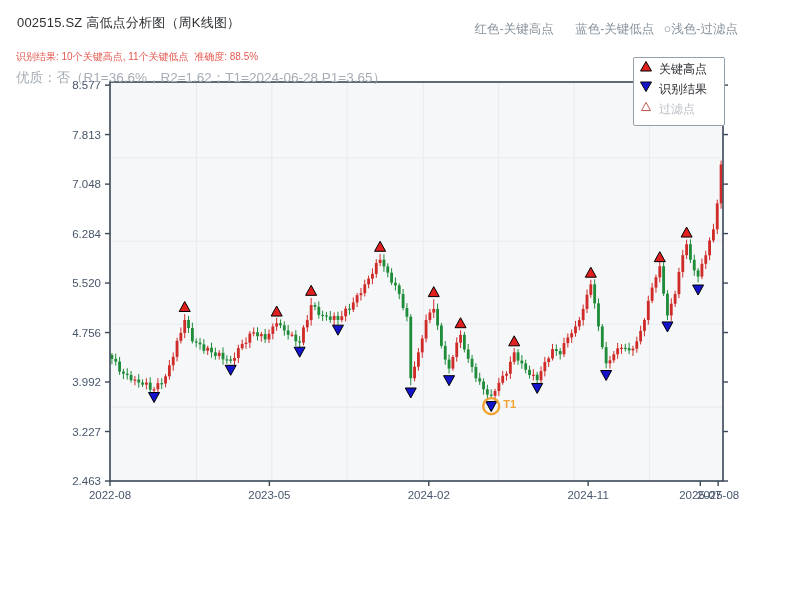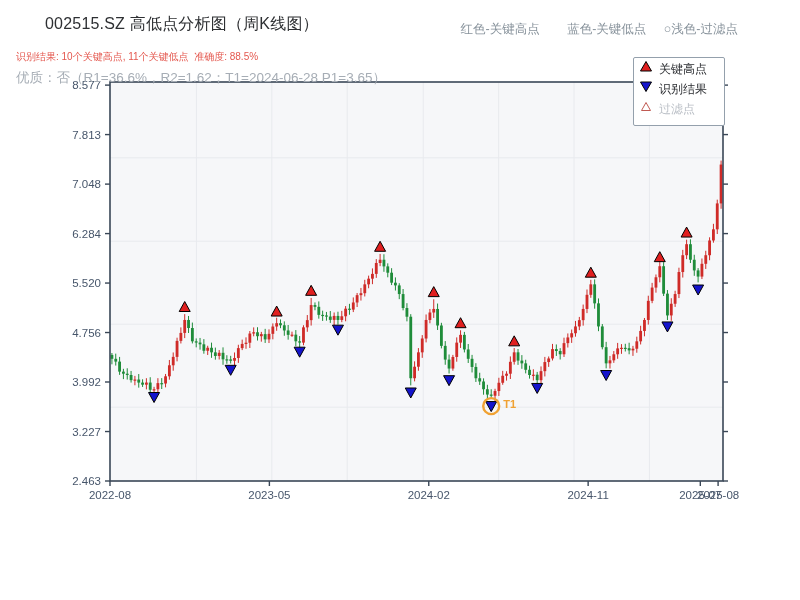--- a/index.html
+++ b/index.html
@@ -3,37 +3,37 @@
 <meta charset="utf-8">
 <style>
   html,body{margin:0;padding:0;}
   body{
     width:800px;height:600px;position:relative;overflow:hidden;
     background:#ffffff;
     font-family:"Liberation Sans","DejaVu Sans",sans-serif;
   }
   .page-title{
     position:absolute;left:17px;top:14px;
-    font-size:16px;font-weight:500;color:#2e3033;letter-spacing:.2px;margin-left:28px;
+    font-size:13px;font-weight:500;color:#2e3033;letter-spacing:.2px;
   }
   .result-line{
     position:absolute;left:16px;top:50px;
     font-size:10px;color:#e4574e;white-space:pre;
   }
   .quality-line{
     position:absolute;left:16px;top:69px;
     font-size:13.5px;color:#a6adb5;white-space:pre;z-index:1;
   }
   .legend-note{
     position:absolute;top:21px;right:62px;
     font-size:12.5px;color:#87929b;white-space:nowrap;
   }
-  .legend-note span{margin-left:24px;}
+  .legend-note span{margin-left:18px;}
   .legend-note span:first-child{margin-left:16px;}
-  .legend-note .filtered{margin-left:14px;}
+  .legend-note .filtered{margin-left:6px;}
   #chart-svg{position:absolute;left:0;top:0;}
   .chart-legend{
     position:absolute;left:633px;top:57px;width:92px;
     background:#ffffff;border:1px solid #94a0ac;border-radius:2px;
     padding:3px 6px 4px 6px;box-sizing:border-box;z-index:2;
   }
   .chart-legend .row{
     display:flex;align-items:flex-start;height:20px;
     font-size:12px;color:#2d2f33;
   }

